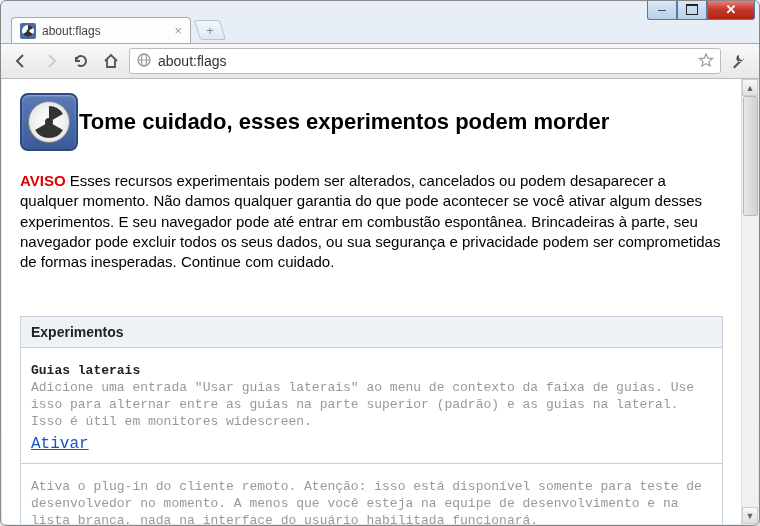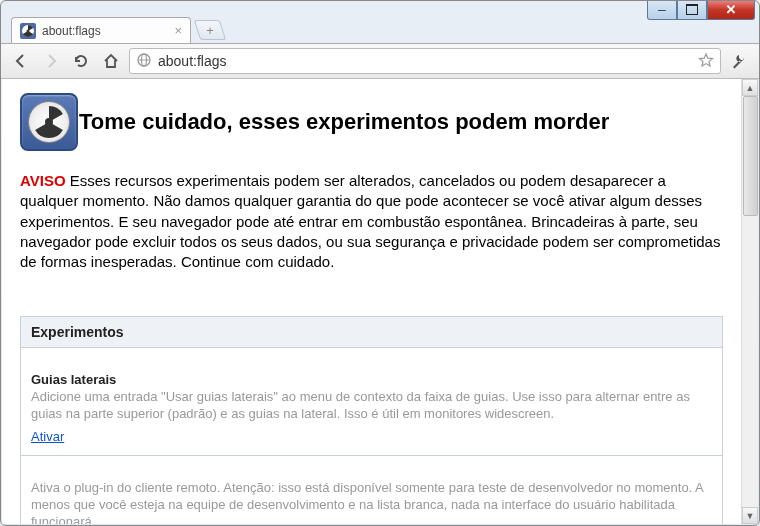--- a/index.html
+++ b/index.html
@@ -196,36 +196,37 @@
     border: 1px solid #c8d0da;
     padding: 7px 10px;
     font-size: 14px;
     font-weight: bold;
     color: #222;
     margin-top: 44px;
   }
   .experiment {
     border: 1px solid #c8d0da;
     border-top: none;
-    padding: 24px 10px 10px;
+    padding: 15px 10px 10px;
+    font-family: Liberation Mono, monospace;
   }
   .exp-title {
     font-size: 13px;
     font-weight: bold;
     color: #222;
     margin-bottom: 2px;
   }
   .exp-desc {
     font-size: 13px;
     color: #999;
     line-height: 1.3;
     margin-bottom: 4px;
   }
   .exp-link {
-    font-size: 13px;
+    font-size: 16px;
     color: #1155cc;
     text-decoration: underline;
     cursor: pointer;
   }
 </style>
 </head>
 <body>
 
 <div class="window">
 

